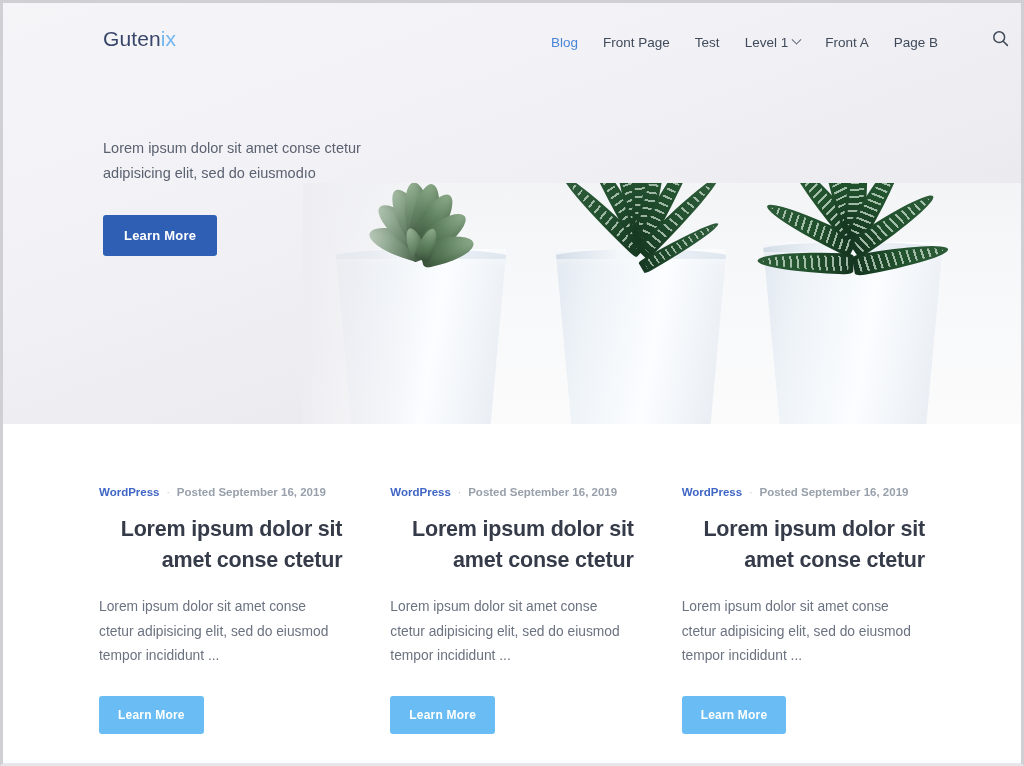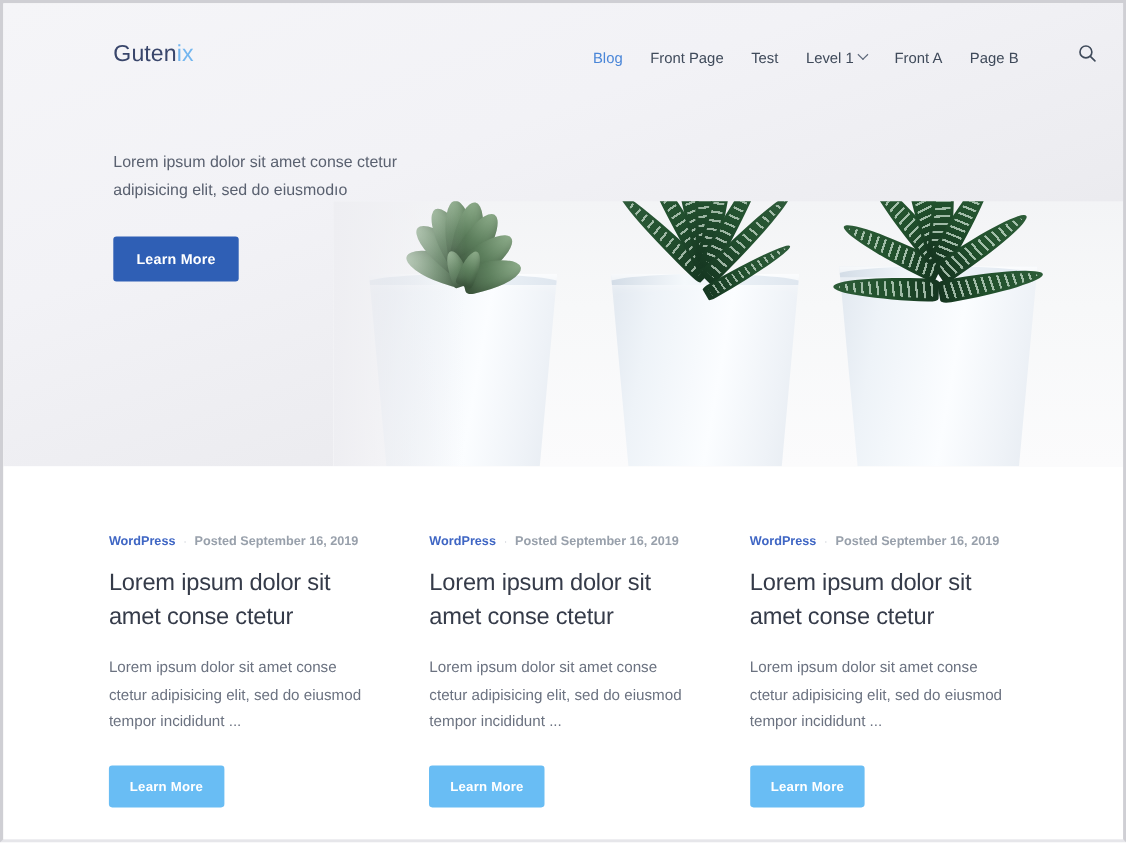--- a/index.html
+++ b/index.html
@@ -111,25 +111,25 @@
     content: "";
     position: absolute; inset: 5px 3px 5px 3px;
     background: repeating-linear-gradient(
       172deg, rgba(215,235,220,.7) 0 2px, rgba(215,235,220,0) 2px 7px);
     border-radius: inherit;
   }
 
   
   .site-header {
     position: absolute;
-    top: 18px; left: 0; right: 0;
+    top: 8px; left: 0; right: 0;
     height: 55px;
     display: flex;
     align-items: center;
-    padding: 0 22px 0 100px;
+    padding: 0 10px 0 100px;
     z-index: 20;
   }
   .logo {
     font-size: 21px;
     font-weight: 400;
     letter-spacing: .1px;
     white-space: nowrap;
   }
   .logo .logo-a { color: #39466b; }
   .logo .logo-b { color: #73b6ef; }
@@ -221,23 +221,24 @@
     gap: 7px;
     white-space: nowrap;
   }
   .post-cat { color: #3f66c4; font-weight: 700; }
   .meta-dot { color: #c3c8d0; font-size: 10px; }
   .post-date { color: #98a0ab; font-weight: bold; }
   .post-title {
     margin-top: 16px;
     font-size: 21.5px;
     line-height: 1.42;
-    font-weight: 400;
+    font-weight: 700;
     color: #353b49;
     letter-spacing: -.2px;
+    text-align: right;
   }
   .post-excerpt {
     margin-top: 20px;
     font-size: 13.8px;
     line-height: 1.78;
     color: #6b7280;
   }
   .post-btn {
     margin-top: 27px;
     background: #69bdf4;

